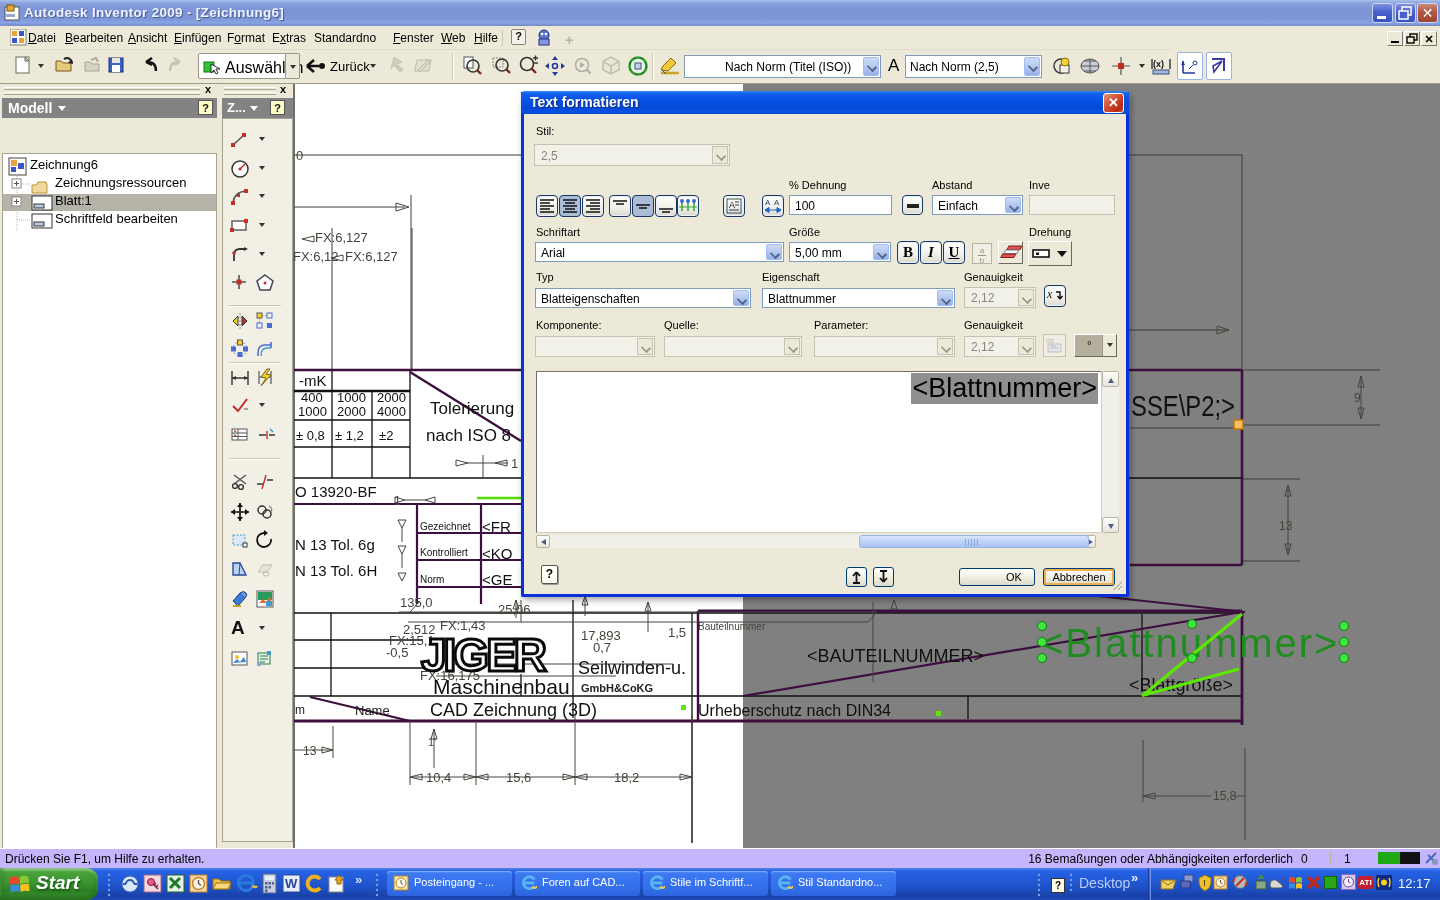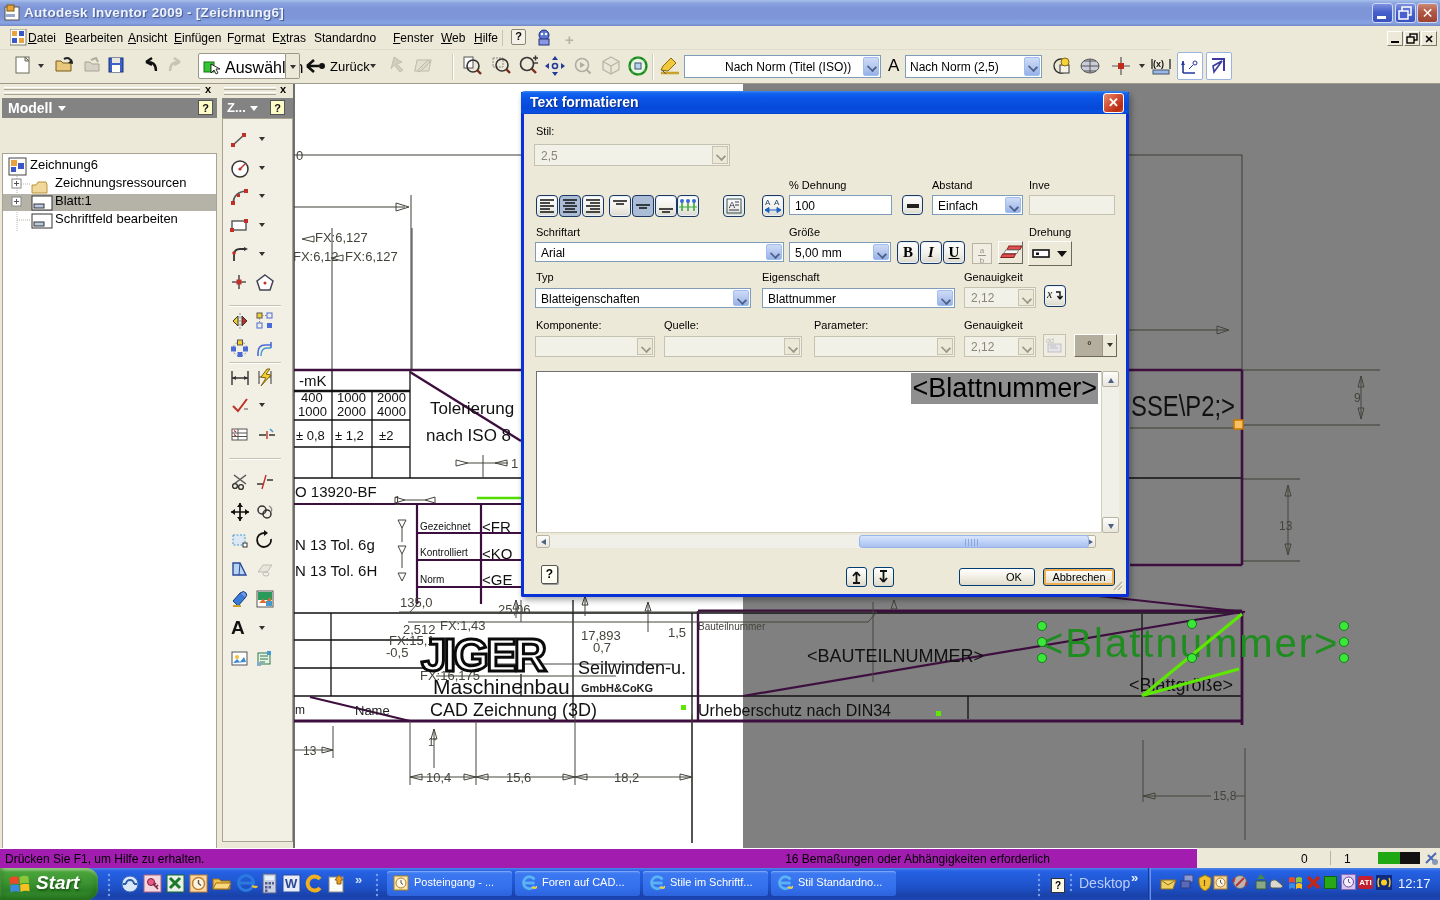--- a/index.html
+++ b/index.html
@@ -29,21 +29,21 @@
 #dlgtitle{left:-3px;top:-1px;width:608px;height:23px;border-radius:4px 4px 0 0;background:linear-gradient(180deg,#3b8af2 0%,#1263ef 10%,#0a55e8 30%,#0649d8 75%,#0a52e4 92%,#0443c4 100%);}
 #dlgtitle .t{position:absolute;left:9px;top:3px;color:#fff;font-weight:bold;font-size:14px;text-shadow:1px 1px 1px #0a2a80;}
 #dlgx{position:absolute;right:5px;top:2px;width:21px;height:20px;border-radius:3px;border:1px solid #fff;background:linear-gradient(135deg,#e89070 0%,#d4543a 40%,#ba2a10 80%,#d0482e 100%);color:#fff;font-size:13px;font-weight:bold;text-align:center;line-height:18px;}
 .lbl{font-size:11px;color:#000;white-space:nowrap;}
 .fld{background:#fff;border:1px solid #7f9db9;font-size:12px;padding-left:16px;}
 .fld.dis{background:#f2f1e8;border-color:#c5c2b2;color:#8a877a;}
 .xbtn{border:1px solid #1b3863;border-radius:4px;background:linear-gradient(180deg,#fefefe,#f2f1ea 55%,#dcd9cc);box-shadow:inset 0 0 0 1px #e8f0fb;}
 .xbtn.tog{background:#aabcd6;box-shadow:none;}
 .okbtn{border:1px solid #003c74;border-radius:3px;background:linear-gradient(180deg,#fff,#f1efe4 50%,#dedacb);font-size:11px;text-align:center;}
 
-#sbar{left:0;top:848px;width:1197px;height:20px;background:#a21caf;border-top:1px solid #fff;font-size:12px;}
+#sbar{left:0;top:848px;width:1440px;height:20px;background:#c4b5fd;border-top:1px solid #fff;font-size:12px;}
 
 #task{left:0;top:868px;width:1440px;height:32px;background:linear-gradient(180deg,#5085e8 0%,#2d67e7 8%,#2561e3 12%,#1e51c8 60%,#1941a8 88%,#1d49b8 100%);}
 .tkb{top:3px;height:25px;width:125px;border-radius:3px;background:linear-gradient(180deg,#5a90f5 0%,#3b78f0 12%,#3470ec 65%,#2c64dd 100%);box-shadow:inset 0 1px 0 #7aa6f8;color:#fff;font-size:11px;}
 .tkb.on{background:linear-gradient(180deg,#1c4cb4 0%,#2356c6 60%,#2a5ed0 100%);box-shadow:inset 1px 1px 2px #12307c;margin-top:39px;}
 .tkb .ic{position:absolute;left:6px;top:4px;width:16px;height:16px;}
 .tkb .tx{position:absolute;left:27px;top:5px;white-space:nowrap;overflow:hidden;width:92px;}
 </style></head>
 <body>
 <div id="scr">
 

